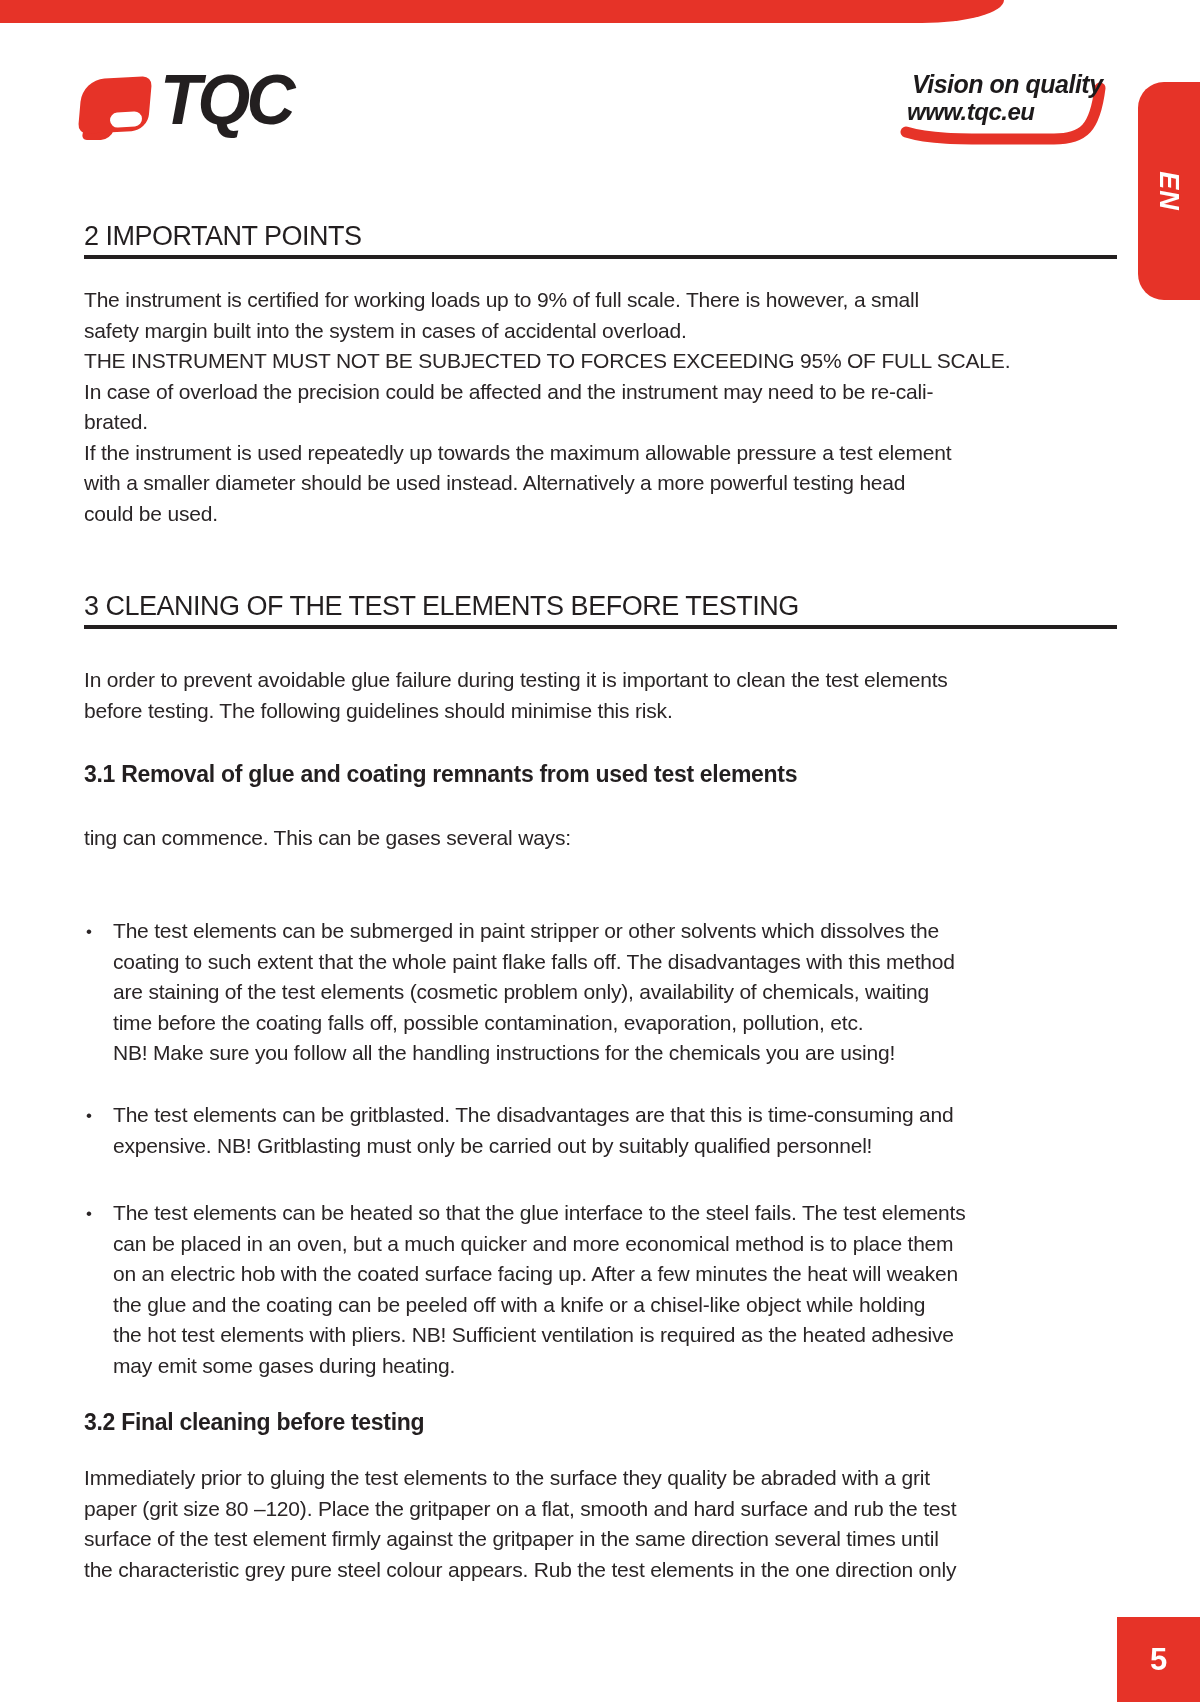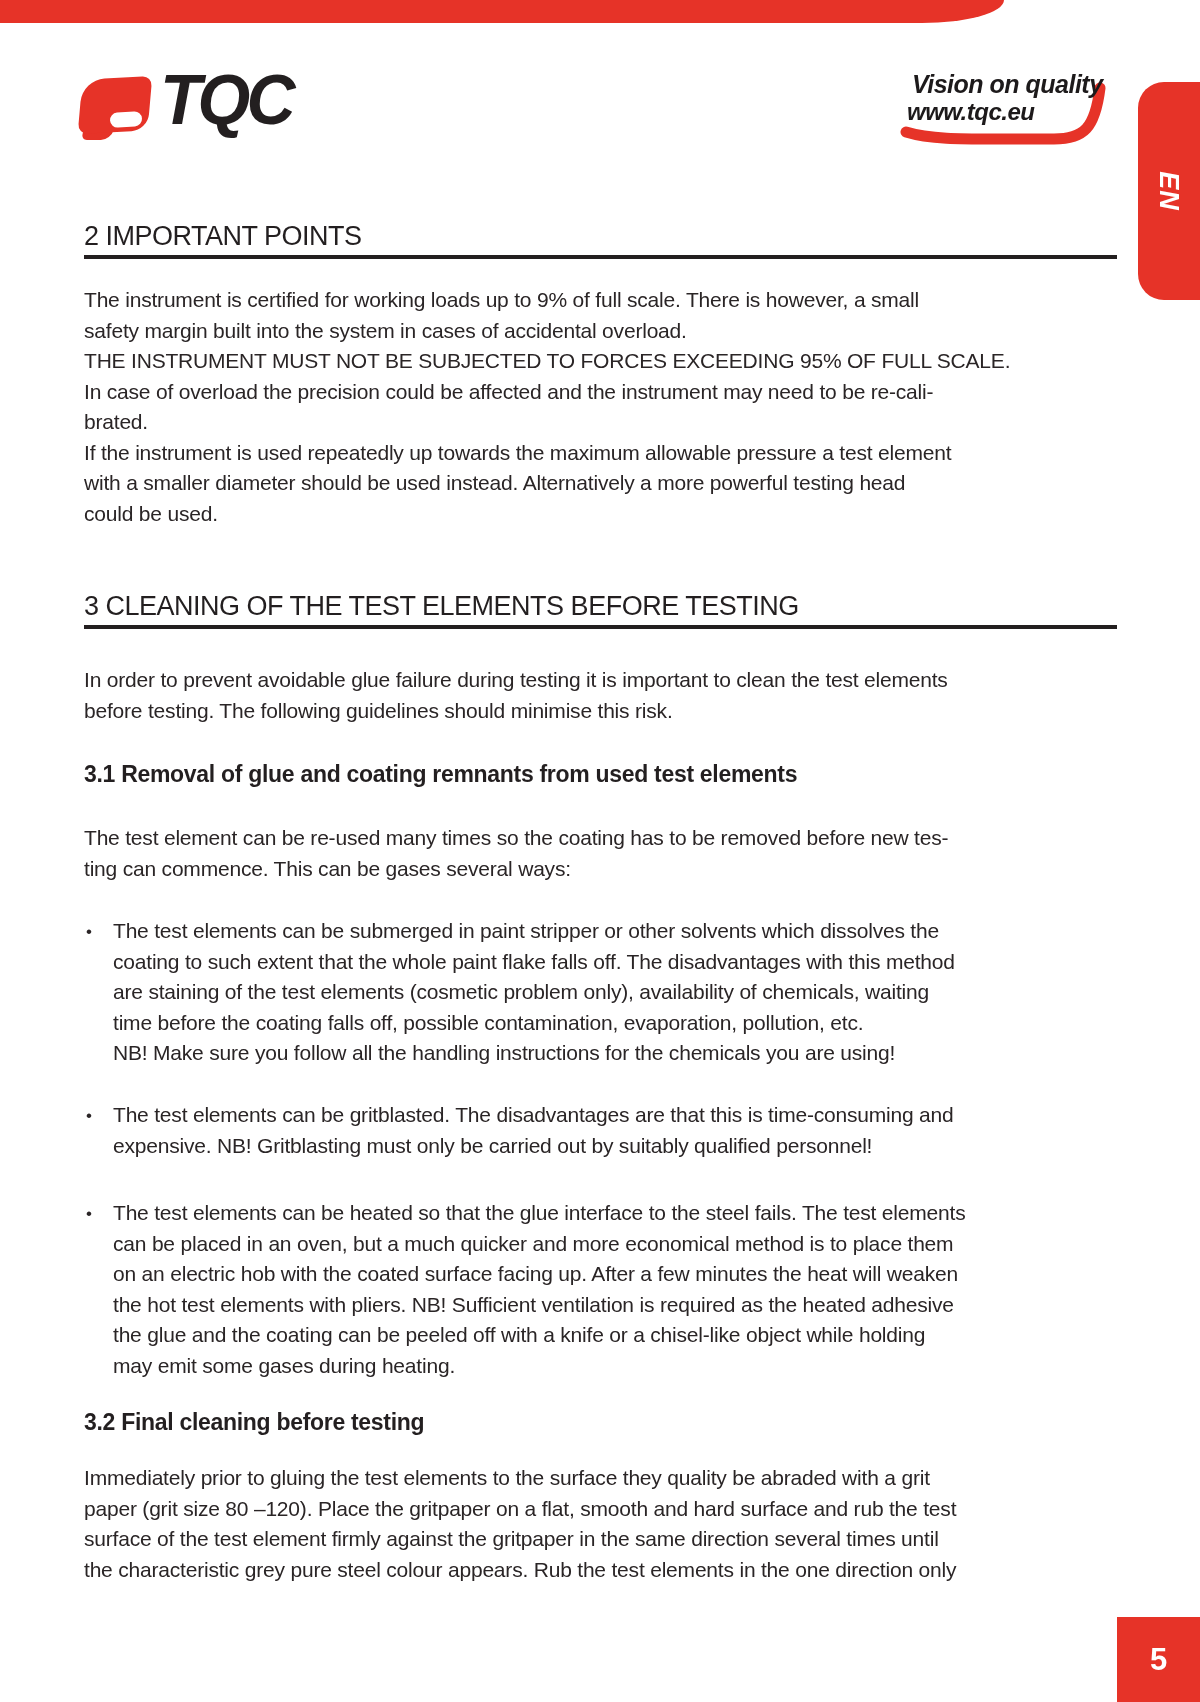--- a/index.html
+++ b/index.html
@@ -115,21 +115,20 @@
 
   <div class="h-section" style="top:591px">3 CLEANING OF THE TEST ELEMENTS BEFORE TESTING</div>
   <div class="rule" style="top:625px"></div>
   <div class="para" style="top:665px">
       <div class="tl">In order to prevent avoidable glue failure during testing it is important to clean the test elements</div>
       <div class="tl">before testing. The following guidelines should minimise this risk.</div>
     </div>
 
   <div class="h-sub" style="top:761px">3.1 Removal of glue and coating remnants from used test elements</div>
   <div class="para" style="top:823px">
-      <div class="tl">The test element can be re-used many times so the coating has to be removed before new tes-</div>
       <div class="tl">ting can commence. This can be gases several ways:</div>
     </div>
 
   <div class="bullet" style="top:916px">
     <div class="mark">•</div>
     <div class="blines">
         <div class="tl">The test elements can be submerged in paint stripper or other solvents which dissolves the</div>
         <div class="tl">coating to such extent that the whole paint flake falls off. The disadvantages with this method</div>
         <div class="tl">are staining of the test elements (cosmetic problem only), availability of chemicals, waiting</div>
         <div class="tl">time before the coating falls off, possible contamination, evaporation, pollution, etc.</div>
@@ -144,22 +143,22 @@
         <div class="tl">expensive. NB! Gritblasting must only be carried out by suitably qualified personnel!</div>
       </div>
   </div>
 
   <div class="bullet" style="top:1198px">
     <div class="mark">•</div>
     <div class="blines">
         <div class="tl">The test elements can be heated so that the glue interface to the steel fails. The test elements</div>
         <div class="tl">can be placed in an oven, but a much quicker and more economical method is to place them</div>
         <div class="tl">on an electric hob with the coated surface facing up. After a few minutes the heat will weaken</div>
+        <div class="tl">the glue and the coating can be peeled off with a knife or a chisel-like object while holding</div>
         <div class="tl">the hot test elements with pliers. NB! Sufficient ventilation is required as the heated adhesive</div>
-        <div class="tl">the glue and the coating can be peeled off with a knife or a chisel-like object while holding</div>
         <div class="tl">may emit some gases during heating.</div>
       </div>
   </div>
 
   <div class="h-sub" style="top:1409px">3.2 Final cleaning before testing</div>
   <div class="para" style="top:1463px">
       <div class="tl">Immediately prior to gluing the test elements to the surface they quality be abraded with a grit</div>
       <div class="tl">paper (grit size 80 –120). Place the gritpaper on a flat, smooth and hard surface and rub the test</div>
       <div class="tl">surface of the test element firmly against the gritpaper in the same direction several times until</div>
       <div class="tl">the characteristic grey pure steel colour appears. Rub the test elements in the one direction only</div>

